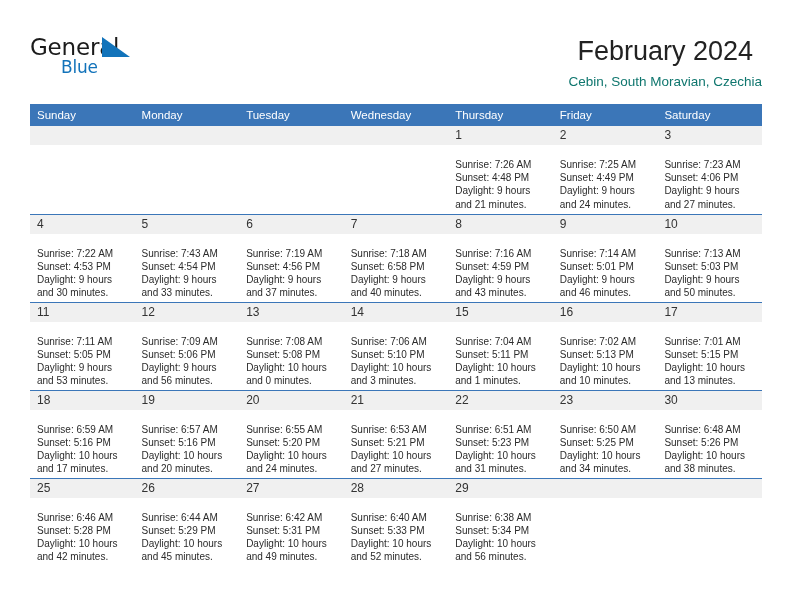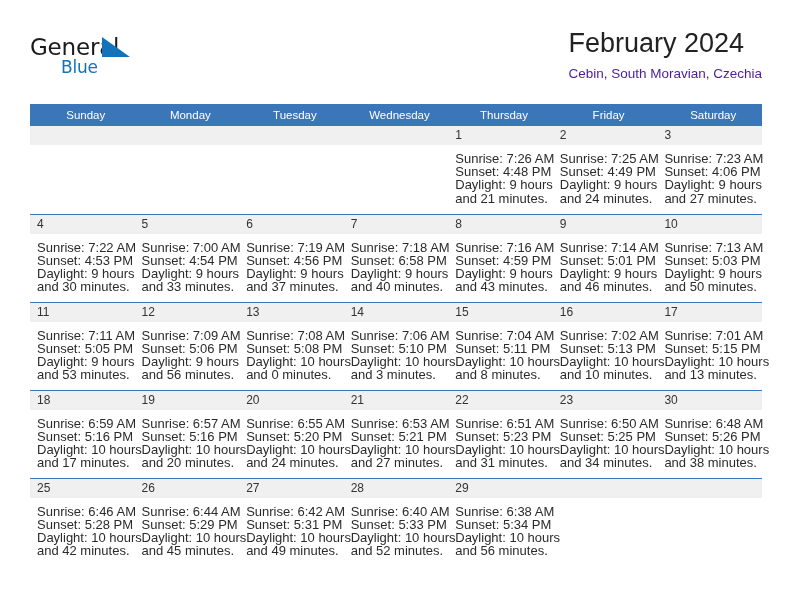--- a/index.html
+++ b/index.html
@@ -70,53 +70,53 @@
     font-size: 17px;
     letter-spacing: -0.2px;
     color: #1273ba;
     font-family: "DejaVu Sans", sans-serif;
     font-weight: 400;
   }
 
   .titles {
     position: absolute;
     right: 0;
-    top: 0;
-    text-align: left;
+    top: 8px;
+    text-align: center;
   }
   .month-title {
     font-size: 27px;
     color: #222222;
     line-height: 34px;
     white-space: nowrap;
   }
   .location-sub {
     font-size: 13.5px;
-    color: #4c1d95;
+    color: #0f766e;
     line-height: 20px;
     margin-top: 4px;
     white-space: nowrap;
   }
 
   
   .calendar {
     position: absolute;
     left: 30px;
     top: 104px;
     width: 732px;
     border-collapse: collapse;
     table-layout: fixed;
   }
 
   .calendar th {
     background: #3b76b8;
     color: #ffffff;
     font-size: 11.5px;
     font-weight: normal;
-    text-align: center;
+    text-align: left;
     padding: 5px 0 5px 7px;
     height: 12px;
     box-sizing: border-box;
   }
 
   .calendar td {
     vertical-align: top;
     padding: 0;
     border-top: 1px solid #3b76b8;
     height: 88px;
@@ -134,22 +134,22 @@
     padding: 3px 0 3px 7px;
     line-height: 13px;
     height: 19px;
     box-sizing: border-box;
   }
   .daynum.empty {
     color: transparent;
   }
 
   .details {
-    padding: 7px 6px 0 7px;
-    font-size: 13px;
+    padding: 13px 6px 0 7px;
+    font-size: 10px;
     line-height: 13.2px;
     color: #2b2b2b;
   }
   .details div {
     white-space: nowrap;
   }
 </style>
 </head>
 <body>
 
@@ -258,21 +258,21 @@
           <div class="details">
             <div>Sunrise: 7:22 AM</div>
             <div>Sunset: 4:53 PM</div>
             <div>Daylight: 9 hours</div>
             <div>and 30 minutes.</div>
           </div>
         </td>
         <td>
           <div class="daynum">5</div>
           <div class="details">
-            <div>Sunrise: 7:00 AM</div>
+            <div>Sunrise: 7:43 AM</div>
             <div>Sunset: 4:54 PM</div>
             <div>Daylight: 9 hours</div>
             <div>and 33 minutes.</div>
           </div>
         </td>
         <td>
           <div class="daynum">6</div>
           <div class="details">
             <div>Sunrise: 7:19 AM</div>
             <div>Sunset: 4:56 PM</div>
@@ -354,21 +354,21 @@
             <div>Daylight: 10 hours</div>
             <div>and 3 minutes.</div>
           </div>
         </td>
         <td>
           <div class="daynum">15</div>
           <div class="details">
             <div>Sunrise: 7:04 AM</div>
             <div>Sunset: 5:11 PM</div>
             <div>Daylight: 10 hours</div>
-            <div>and 8 minutes.</div>
+            <div>and 1 minutes.</div>
           </div>
         </td>
         <td>
           <div class="daynum">16</div>
           <div class="details">
             <div>Sunrise: 7:02 AM</div>
             <div>Sunset: 5:13 PM</div>
             <div>Daylight: 10 hours</div>
             <div>and 10 minutes.</div>
           </div>

